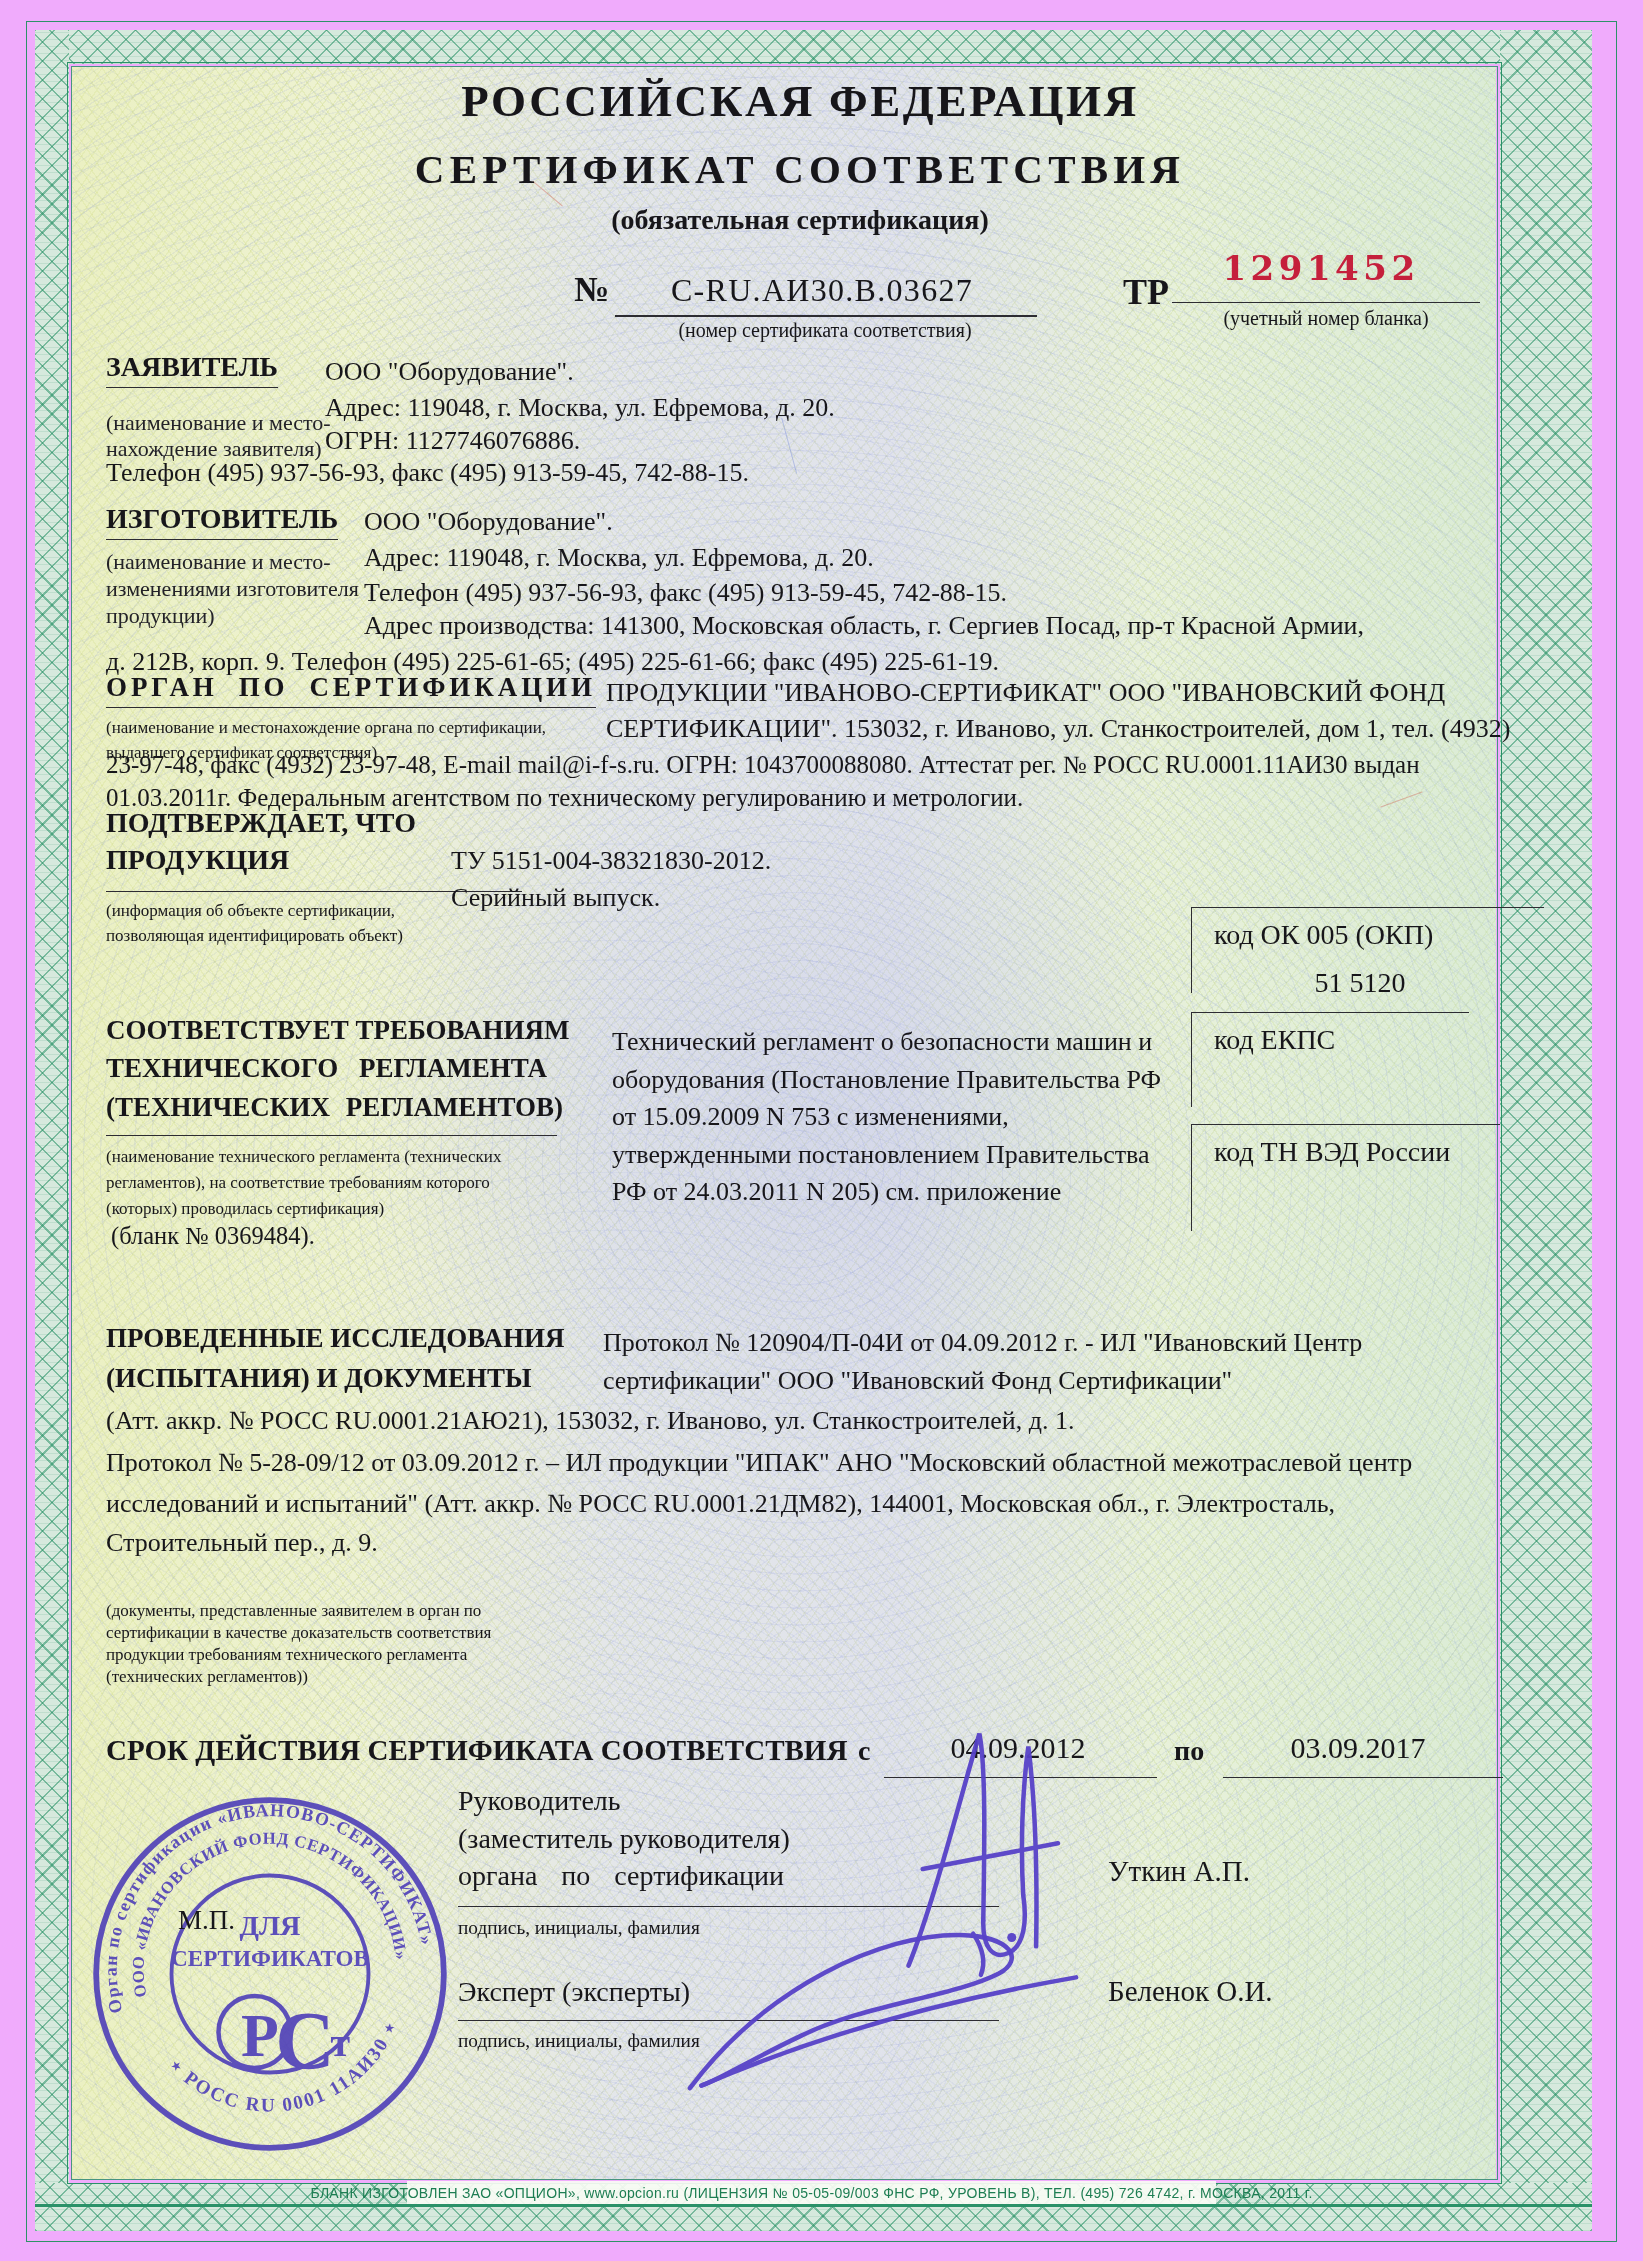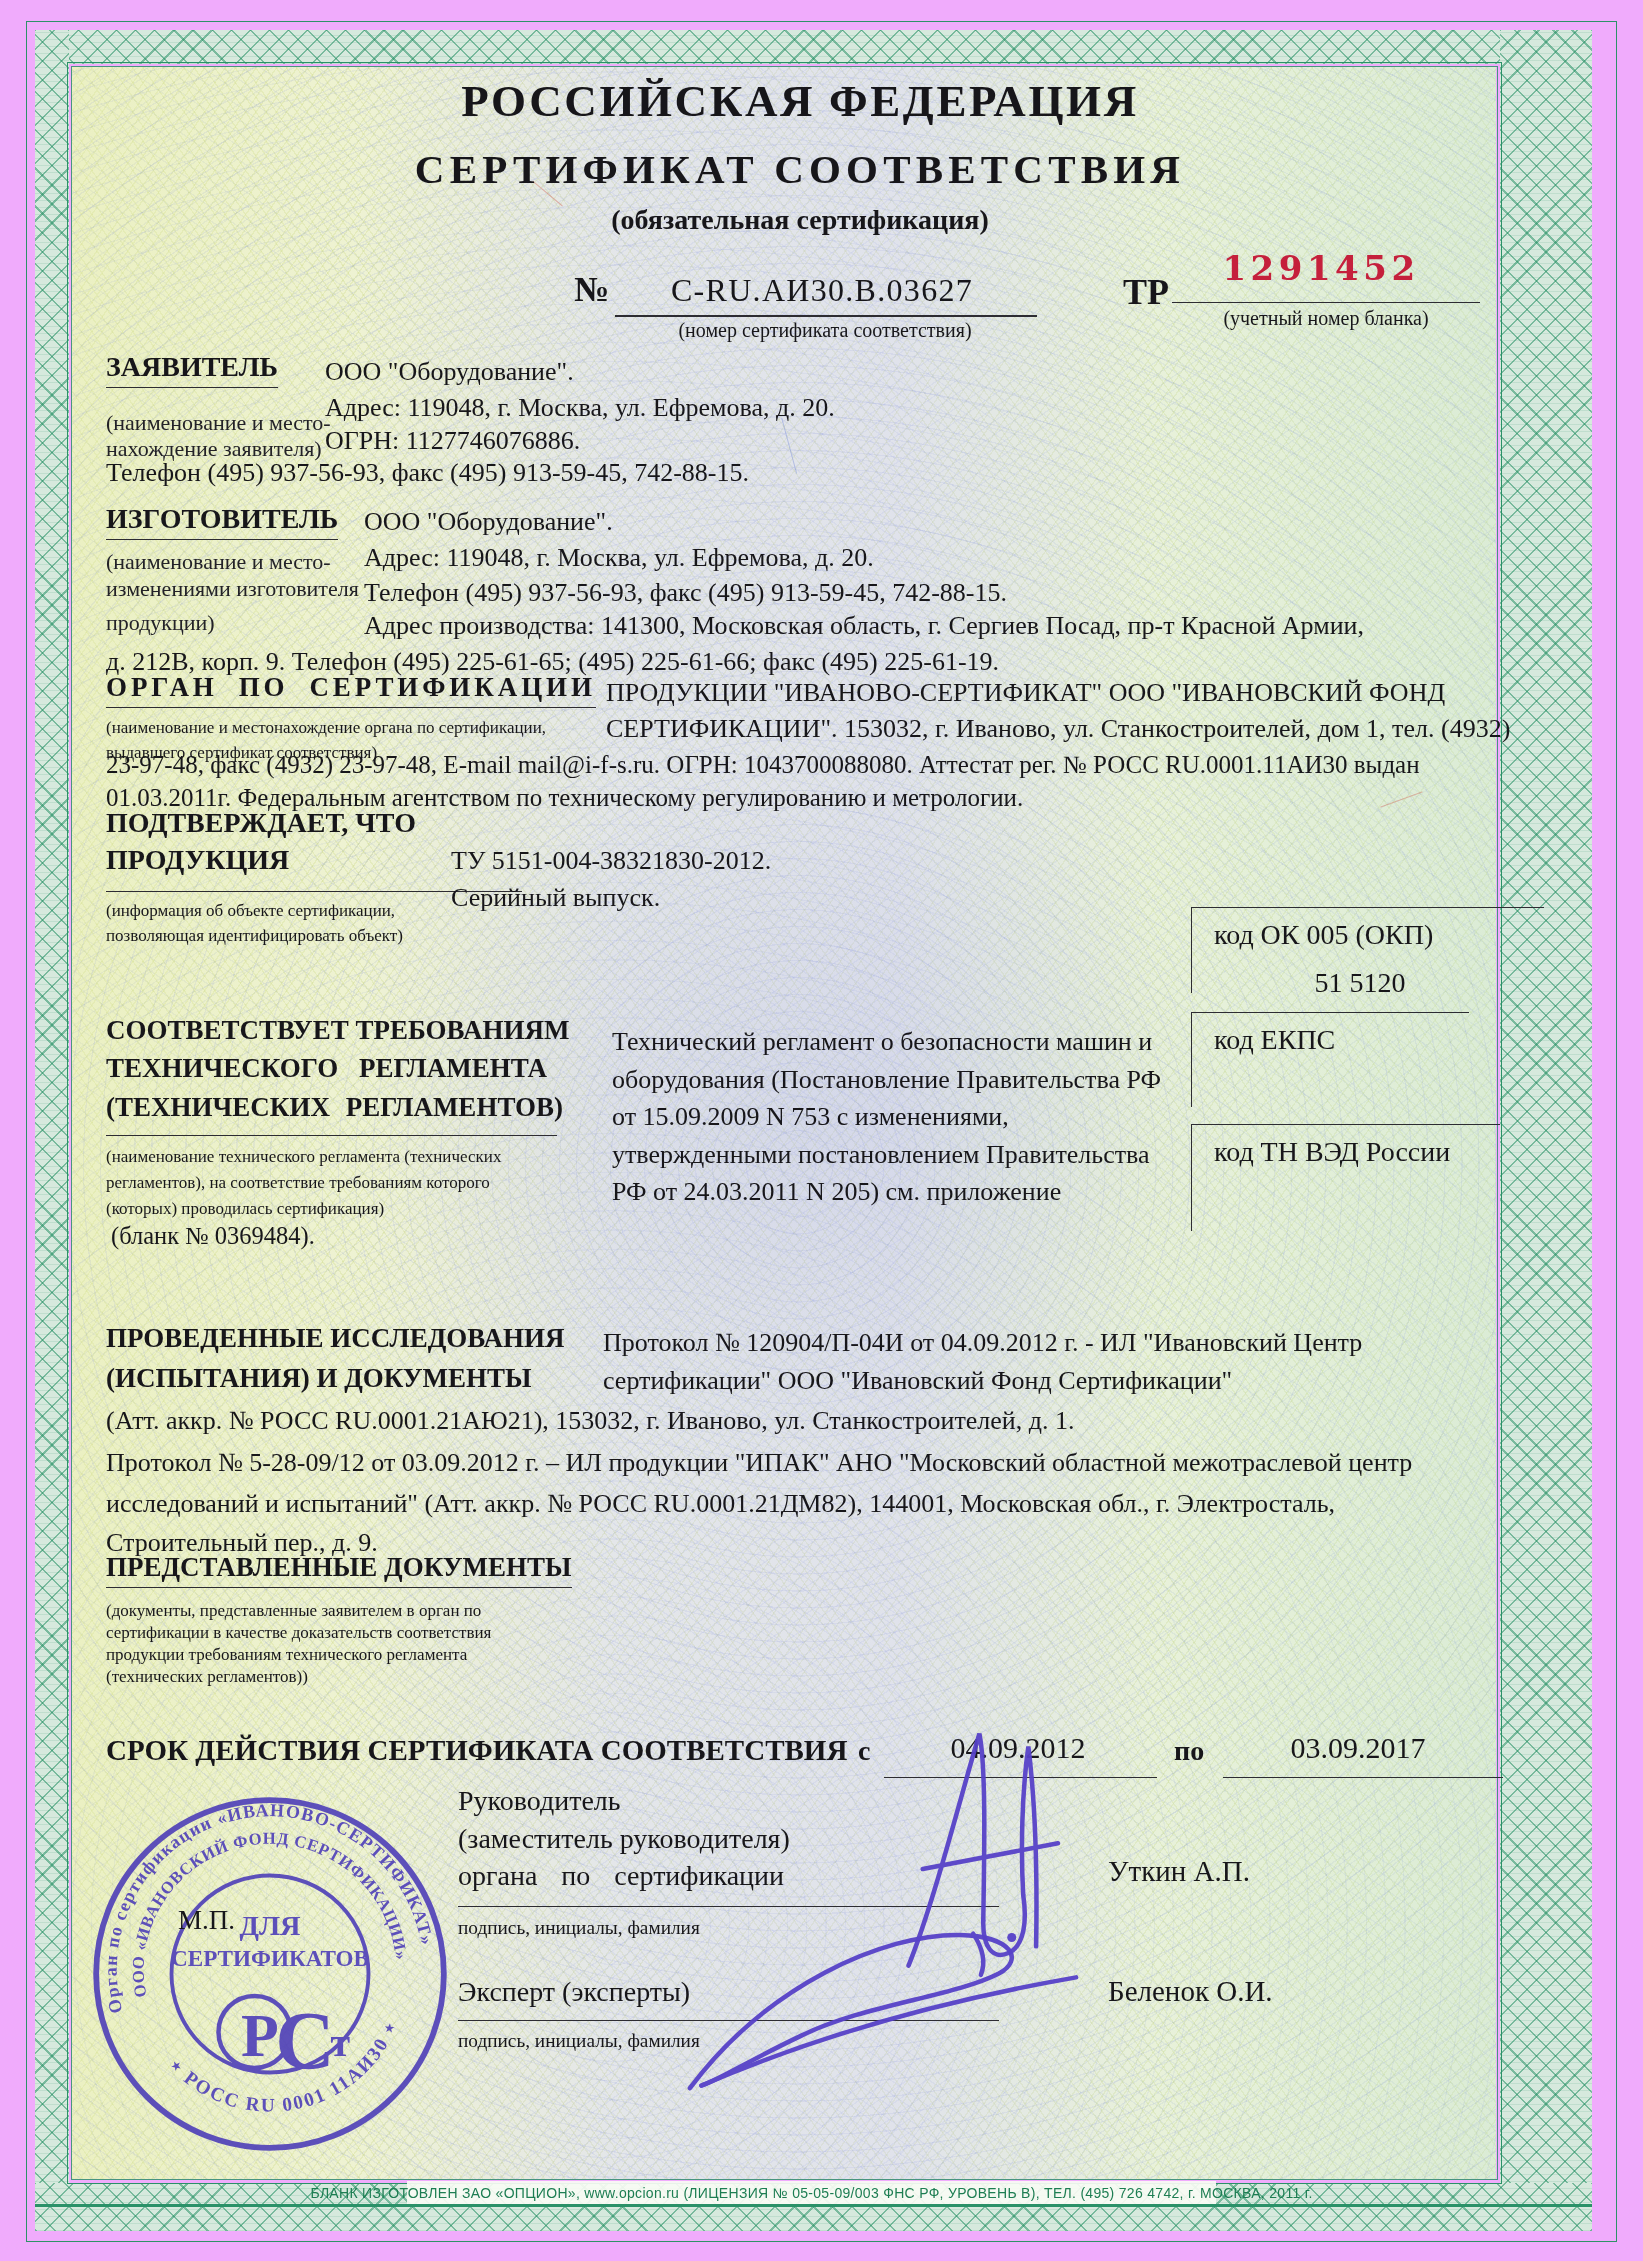--- a/index.html
+++ b/index.html
@@ -81,21 +81,21 @@
   <div class="t sm" style="left:106px;top:411px;">(наименование и место-</div>
   <div class="t sm" style="left:106px;top:437px;">нахождение заявителя)</div>
   <div class="t" style="left:325px;top:358px;font-size:26px;">ООО "Оборудование".</div>
   <div class="t" style="left:325px;top:394px;font-size:26px;">Адрес: 119048, г. Москва, ул. Ефремова, д. 20.</div>
   <div class="t" style="left:325px;top:427px;font-size:26px;">ОГРН: 1127746076886.</div>
   <div class="t" style="left:106px;top:459px;font-size:26px;">Телефон (495) 937-56-93, факс (495) 913-59-45, 742-88-15.</div>
 
   <div class="t b ul" style="left:106px;top:504px;font-size:28px;">ИЗГОТОВИТЕЛЬ</div>
   <div class="t sm" style="left:106px;top:550px;">(наименование и место-</div>
   <div class="t sm" style="left:106px;top:577px;">изменениями изготовителя</div>
-  <div class="t sm" style="left:106px;top:604px;margin-top:7px;">продукции)</div>
+  <div class="t sm" style="left:106px;top:604px;">продукции)</div>
   <div class="t" style="left:364px;top:508px;font-size:26px;">ООО "Оборудование".</div>
   <div class="t" style="left:364px;top:544px;font-size:26px;">Адрес: 119048, г. Москва, ул. Ефремова, д. 20.</div>
   <div class="t" style="left:364px;top:579px;font-size:26px;">Телефон (495) 937-56-93, факс (495) 913-59-45, 742-88-15.</div>
   <div class="t" style="left:364px;top:612px;font-size:26px;">Адрес производства: 141300, Московская область, г. Сергиев Посад, пр-т Красной Армии,</div>
   <div class="t" style="left:106px;top:648px;font-size:26px;">д. 212В, корп. 9. Телефон (495) 225-61-65; (495) 225-61-66; факс (495) 225-61-19.</div>
 
   <div class="t b ul" style="left:106px;top:673px;font-size:27px;letter-spacing:3.9px;word-spacing:10.3px;">ОРГАН ПО СЕРТИФИКАЦИИ</div>
   <div class="t" style="left:106px;top:719px;font-size:17px;">(наименование и местонахождение органа по сертификации,</div>
   <div class="t" style="left:106px;top:744px;font-size:17px;">выдавшего сертификат соответствия)</div>
   <div class="t" style="left:606px;top:679px;font-size:26px;">ПРОДУКЦИИ "ИВАНОВО-СЕРТИФИКАТ" ООО "ИВАНОВСКИЙ ФОНД</div>
@@ -135,21 +135,20 @@
 
   <div class="t b" style="left:106px;top:1324px;font-size:27px;">ПРОВЕДЕННЫЕ ИССЛЕДОВАНИЯ</div>
   <div class="t b" style="left:106px;top:1364px;font-size:27px;">(ИСПЫТАНИЯ) И ДОКУМЕНТЫ</div>
   <div class="t" style="left:603px;top:1329px;font-size:26px;">Протокол № 120904/П-04И от 04.09.2012 г. - ИЛ "Ивановский Центр</div>
   <div class="t" style="left:603px;top:1367px;font-size:26px;">сертификации" ООО "Ивановский Фонд Сертификации"</div>
   <div class="t" style="left:106px;top:1407px;font-size:26px;">(Атт. аккр. № РОСС RU.0001.21АЮ21), 153032, г. Иваново, ул. Станкостроителей, д. 1.</div>
   <div class="t" style="left:106px;top:1449px;font-size:26px;">Протокол № 5-28-09/12 от 03.09.2012 г. – ИЛ продукции "ИПАК" АНО "Московский областной межотраслевой центр</div>
   <div class="t" style="left:106px;top:1490px;font-size:26px;">исследований и испытаний" (Атт. аккр. № РОСС RU.0001.21ДМ82), 144001, Московская обл., г. Электросталь,</div>
   <div class="t" style="left:106px;top:1529px;font-size:26px;">Строительный пер., д. 9.</div>
 
-  <div class="t b ul" style="left:106px;top:1553px;font-size:27px;">ПРЕДСТАВЛЕННЫЕ ДОКУМЕНТЫ</div>
   <div class="t" style="left:106px;top:1602px;font-size:17px;">(документы, представленные заявителем в орган по</div>
   <div class="t" style="left:106px;top:1624px;font-size:17px;">сертификации в качестве доказательств соответствия</div>
   <div class="t" style="left:106px;top:1646px;font-size:17px;">продукции требованиям технического регламента</div>
   <div class="t" style="left:106px;top:1668px;font-size:17px;">(технических регламентов))</div>
 
   <div class="t b" style="left:106px;top:1735px;font-size:29px;">СРОК ДЕЙСТВИЯ СЕРТИФИКАТА СООТВЕТСТВИЯ</div>
   <div class="t b" style="left:858px;top:1736px;font-size:28px;">с</div>
   <div class="t c" style="left:1018px;top:1732px;font-size:30px;">04.09.2012</div>
   <div class="rule" style="left:884px;top:1777px;width:273px;height:1.3px;"></div>
   <div class="t b" style="left:1174px;top:1736px;font-size:28px;">по</div>

